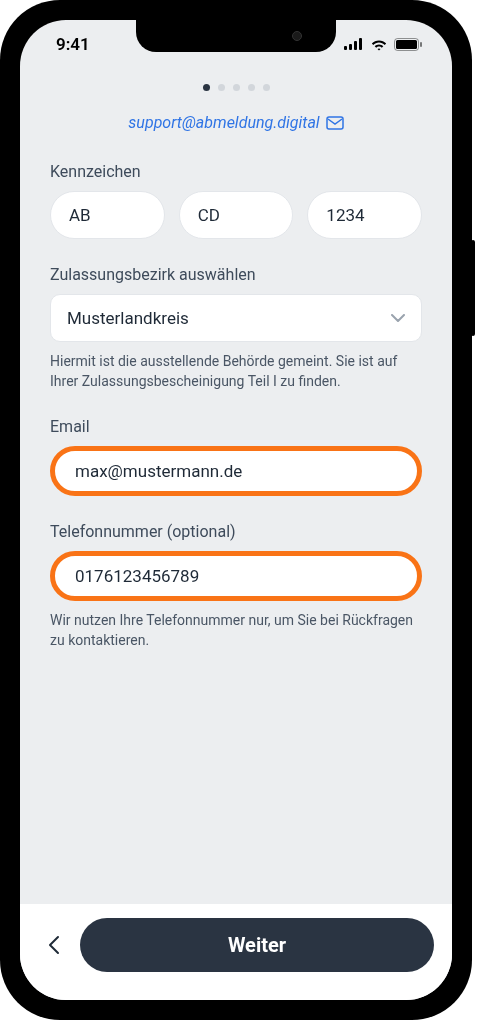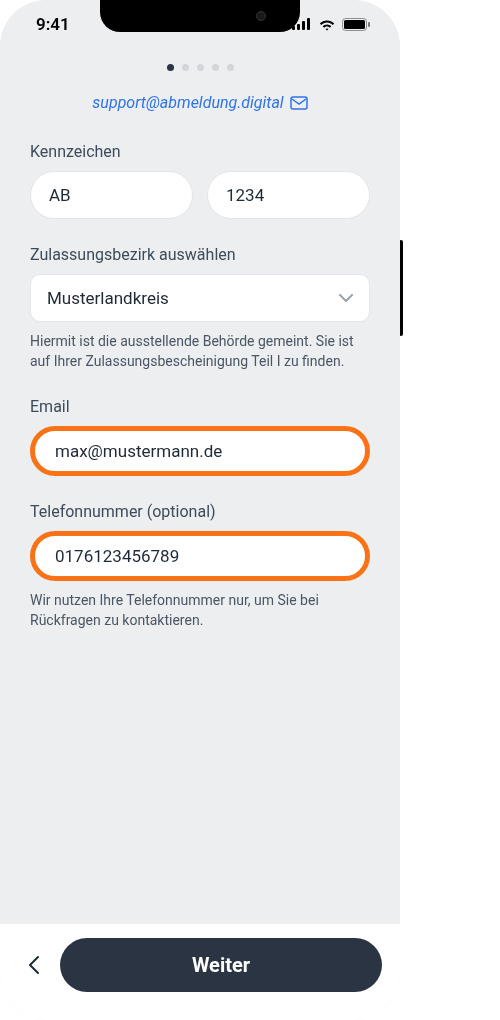--- a/index.html
+++ b/index.html
@@ -4,25 +4,25 @@
 <style>
   * { box-sizing: border-box; margin: 0; padding: 0; }
   body {
     font-family: -apple-system, BlinkMacSystemFont, "Segoe UI", Roboto, Helvetica, Arial, sans-serif;
     background: #fff;
     width: 500px;
     height: 1020px;
     overflow: hidden;
   }
   .device-frame {
-    width: 400px;
+    width: 472px;
     height: 1020px;
     background: #000;
     border-radius: 60px;
-    padding: 0;
+    padding: 20px;
     position: relative;
   }
   .screen {
     width: 100%;
     height: 100%;
     background: #eceef0;
     border-radius: 46px;
     overflow: hidden;
     position: relative;
     display: flex;
@@ -236,20 +236,23 @@
             <path d="M2 3l7 5 7-5" stroke="#2f74e5" stroke-width="1.5" fill="none"></path>
           </svg>
       </div>
 
       <div class="label">Kennzeichen</div>
       <div class="plate-row">
         <div class="plate-input">
             <span>AB</span>
           </div>
         <div class="plate-input">
+            <span>CD</span>
+          </div>
+        <div class="plate-input">
             <span>1234</span>
           </div>
       </div>
 
       <div class="label">Zulassungsbezirk auswählen</div>
       <div class="select">
         <span>Musterlandkreis</span>
         <svg width="14" height="8" viewBox="0 0 14 8">
             <path d="M1 1l6 6 6-6" stroke="#9aa3ae" stroke-width="2" fill="none" stroke-linecap="round" stroke-linejoin="round"></path>
           </svg>

